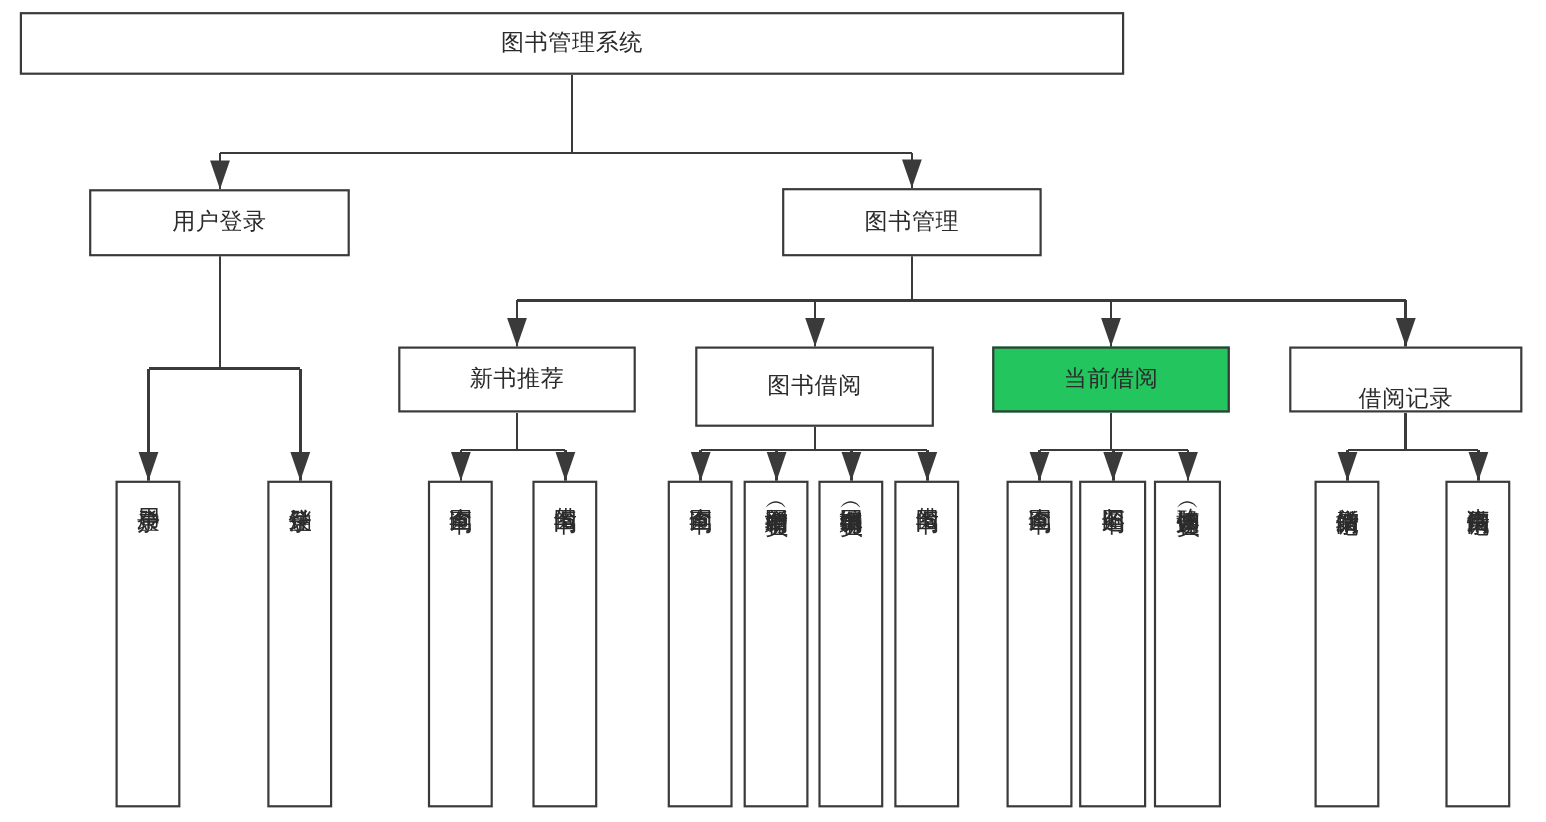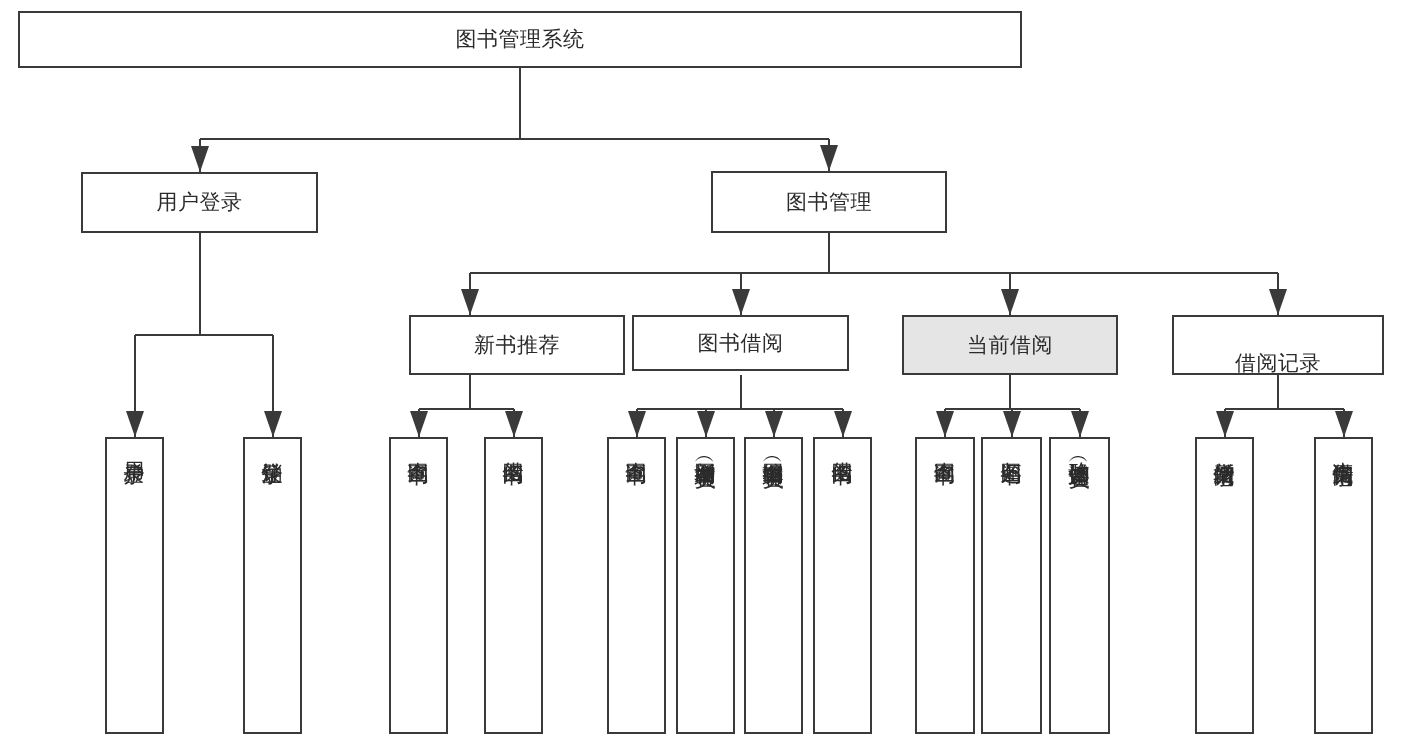--- a/index.html
+++ b/index.html
@@ -127,27 +127,27 @@
   <div id="nodes">
       <div class="node horizontal" style="left: 18px; top: 11px; width: 1004px; height: 57px; border-color: rgb(58, 58, 58); background: rgb(255, 255, 255);">
         <span class="node-label" style="color: rgb(43, 43, 43);">图书管理系统</span>
       </div>
       <div class="node horizontal" style="left: 81px; top: 172px; width: 237px; height: 61px; border-color: rgb(58, 58, 58); background: rgb(255, 255, 255);">
         <span class="node-label" style="color: rgb(43, 43, 43);">用户登录</span>
       </div>
       <div class="node horizontal" style="left: 711px; top: 171px; width: 236px; height: 62px; border-color: rgb(58, 58, 58); background: rgb(255, 255, 255);">
         <span class="node-label" style="color: rgb(43, 43, 43);">图书管理</span>
       </div>
-      <div class="node horizontal" style="left: 362px; top: 315px; width: 216px; height: 60px; border-color: rgb(58, 58, 58); background: rgb(255, 255, 255); margin-left: 47px;">
+      <div class="node horizontal" style="left: 362px; top: 315px; width: 216px; height: 60px; border-color: rgb(58, 58, 58); background: rgb(255, 255, 255);">
         <span class="node-label" style="color: rgb(43, 43, 43);">新书推荐</span>
       </div>
-      <div class="node horizontal" style="left: 632px; top: 315px; width: 217px; height: 56px; border-color: rgb(58, 58, 58); background: rgb(255, 255, 255);">
+      <div class="node horizontal" style="left: 632px; top: 315px; width: 217px; height: 73px; border-color: rgb(58, 58, 58); background: rgb(255, 255, 255);">
         <span class="node-label" style="color: rgb(43, 43, 43);">图书借阅</span>
       </div>
-      <div class="node horizontal" style="left: 902px; top: 315px; width: 216px; height: 60px; border-color: rgb(58, 58, 58); background: #e5e5e5;">
+      <div class="node horizontal" style="left: 902px; top: 315px; width: 216px; height: 60px; border-color: rgb(58, 58, 58); background: #22c55e;">
         <span class="node-label" style="color: rgb(43, 43, 43);">当前借阅</span>
       </div>
       <div class="node horizontal" style="left: 1172px; top: 315px; width: 212px; height: 60px; border-color: rgb(58, 58, 58); background: rgb(255, 255, 255);">
         <span class="node-label" style="color: rgb(43, 43, 43); margin-top: 36px;">借阅记录</span>
       </div>
       <div class="node vertical" style="left: 105px; top: 437px; width: 59px; height: 297px; border-color: rgb(58, 58, 58); background: rgb(255, 255, 255);">
         <span class="node-label" style="color: rgb(43, 43, 43);">用户登录</span>
       </div>
       <div class="node vertical" style="left: 243px; top: 437px; width: 59px; height: 297px; border-color: rgb(58, 58, 58); background: rgb(255, 255, 255);">
         <span class="node-label" style="color: rgb(43, 43, 43);">注销登录</span>

